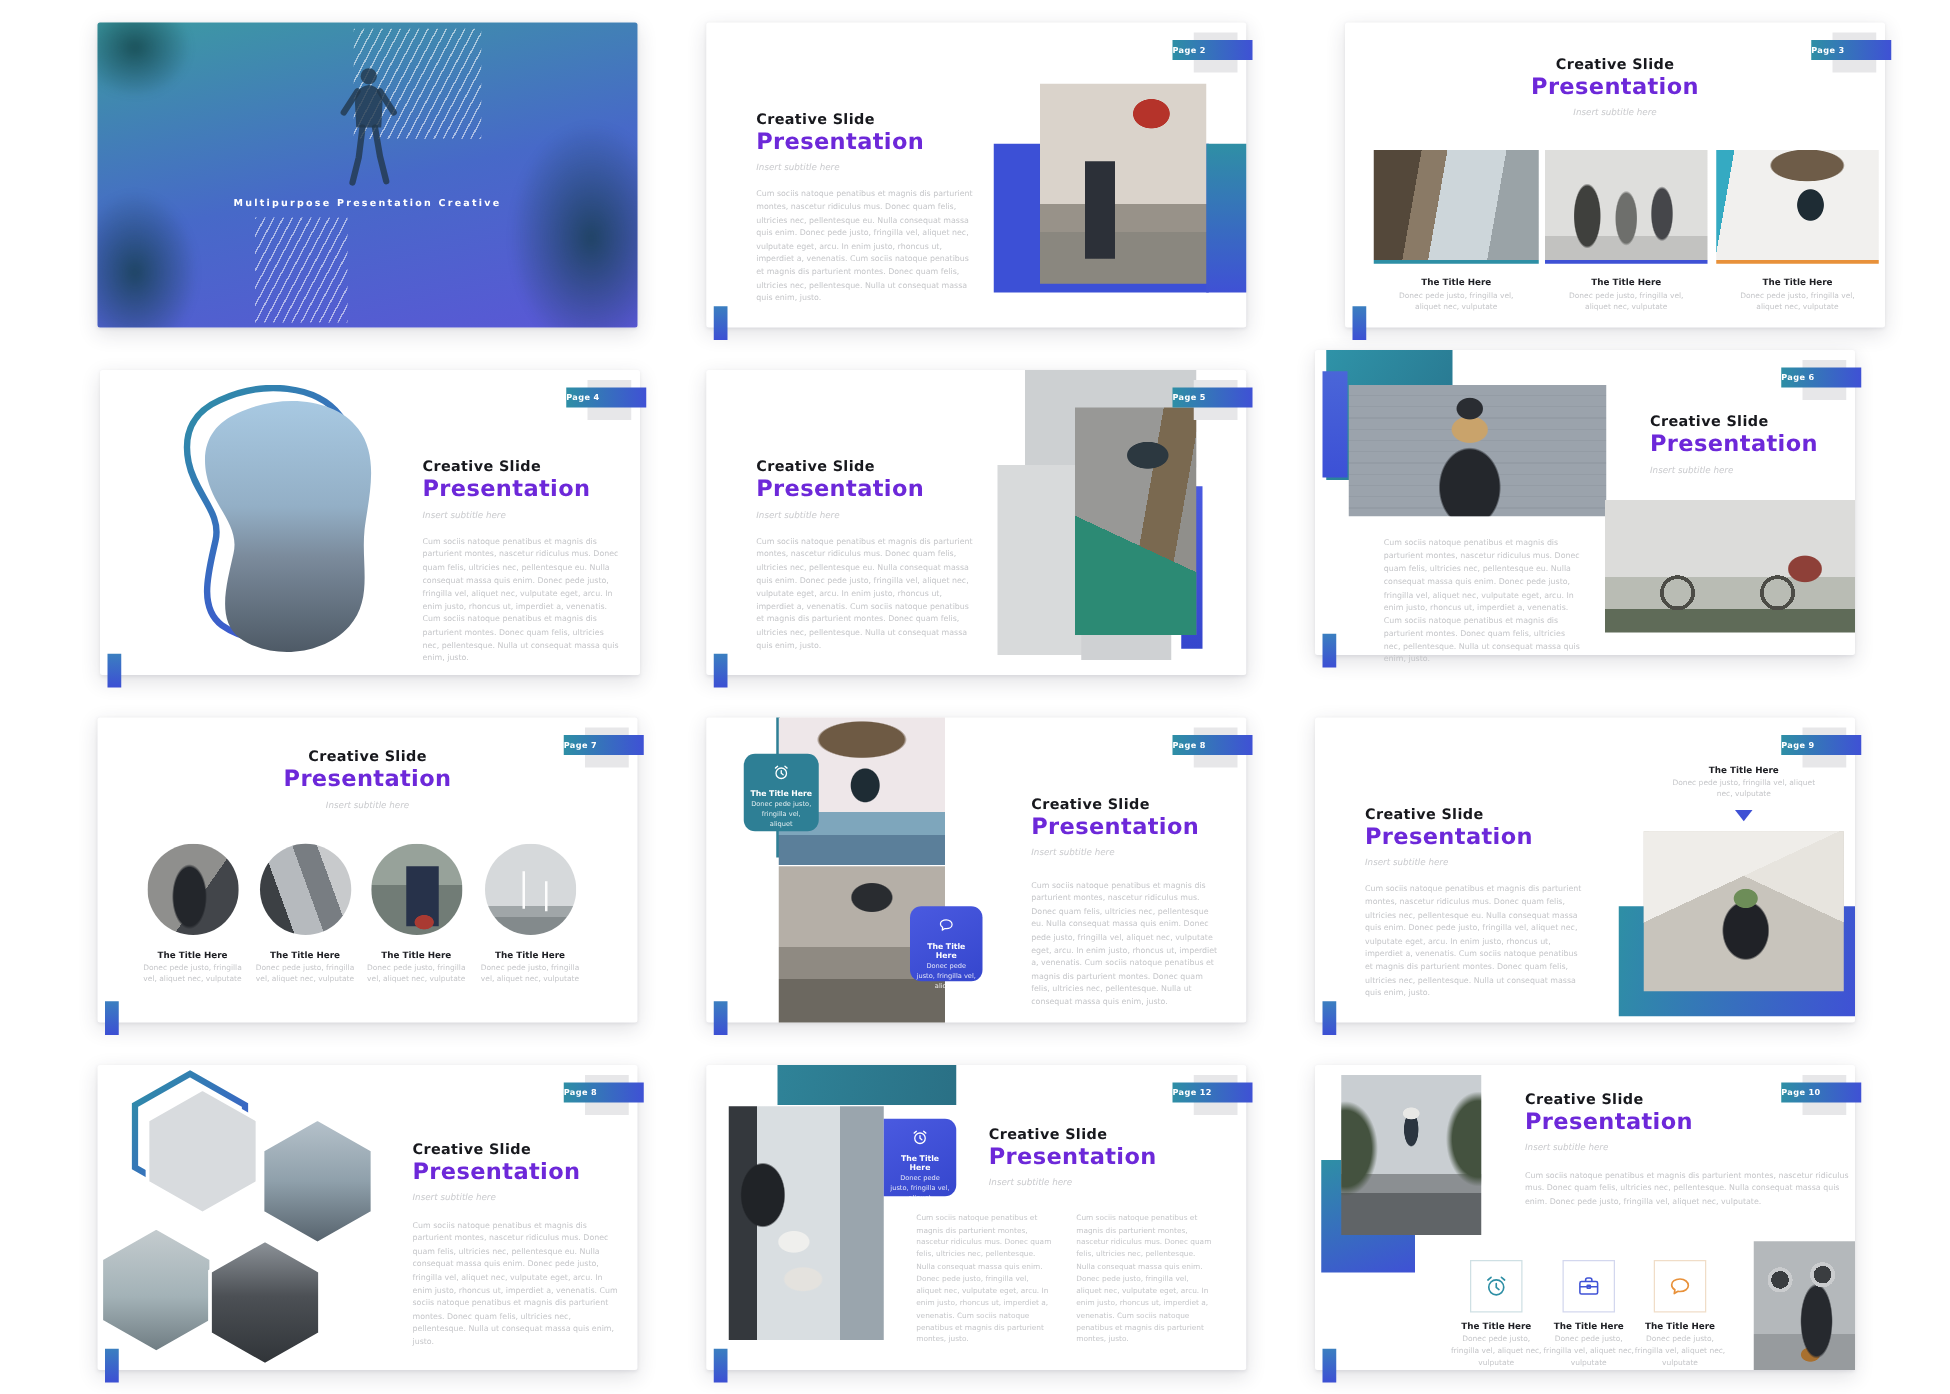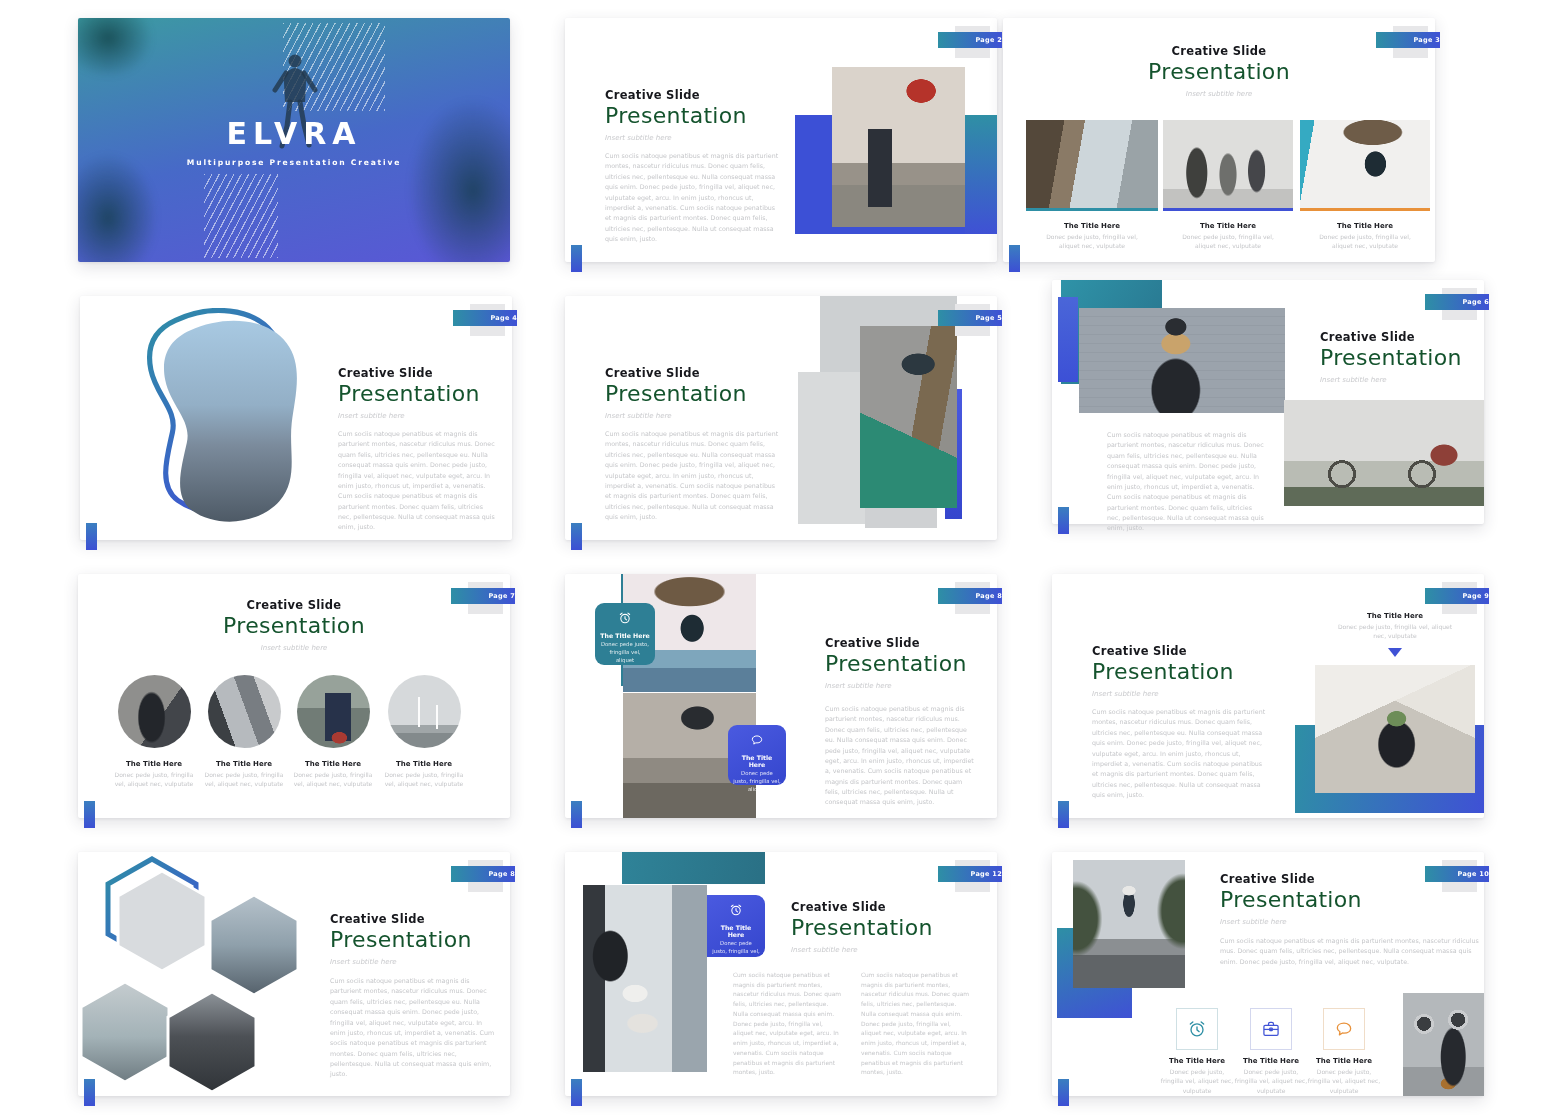--- a/index.html
+++ b/index.html
@@ -18,29 +18,29 @@
     background:radial-gradient(closest-side,rgba(13,56,60,.72),rgba(13,56,60,0));filter:blur(3px);}
   .cover-lines{position:absolute;
     background:repeating-linear-gradient(118deg,rgba(255,255,255,.55) 0 1.1px,transparent 1.1px 6.5px);}
   .cv-title{position:absolute;left:0;right:0;top:98px;text-align:center;color:#fff;
     font-size:30px;font-weight:800;letter-spacing:6px;}
   .cv-sub{position:absolute;left:0;right:0;top:140px;text-align:center;color:#fff;
     font-size:7.6px;font-weight:700;letter-spacing:1.8px;}
 
   .badge{position:absolute;top:14px;right:-5px;width:64px;height:16px;z-index:6;
     background:linear-gradient(90deg,#2e8fa5,#3f51d5);color:#fff;
-    font-size:6.5px;font-weight:700;line-height:16px;text-align:right;letter-spacing:.3px;}
+    font-size:6.5px;font-weight:700;line-height:16px;text-align:left;letter-spacing:.3px;}
   .badge-tab{position:absolute;top:8px;right:7px;width:35px;height:32px;background:#e7e7e9;z-index:5;}
   .corner-bar{position:absolute;left:6px;bottom:-10px;width:11px;height:27px;z-index:6;
     background:linear-gradient(180deg,#3b7fc0,#3c4fd4);}
 
   .tb{position:absolute;z-index:4;}
   .tb-center{text-align:center;}
   .t1{font-size:11.5px;font-weight:800;color:#17181d;letter-spacing:.3px;}
-  .t2{font-size:22px;font-weight:400;color:#14532d;letter-spacing:.3px;margin-top:1px;}
+  .t2{font-size:18px;font-weight:700;color:#6d28d9;letter-spacing:.3px;margin-top:1px;}
   .sub{font-size:7px;color:#c9cacd;margin-top:6px;font-style:italic;}
   .body{position:absolute;font-size:6.3px;line-height:1.65;color:#c5c6c9;z-index:4;}
   .body-col{font-size:5.9px;}
 
   .cap{position:absolute;text-align:center;z-index:4;}
   .cap .ct{font-size:7px;font-weight:700;color:#202126;margin-bottom:2px;}
   .cap .cx{font-size:6px;line-height:1.55;color:#c5c6c9;}
 
   .rect{position:absolute;z-index:1;}
   .ph{position:absolute;background-repeat:no-repeat;z-index:2;}
@@ -157,40 +157,39 @@
       <circle cx="29" cy="9" r="6.5"></circle>
       <path d="M29 16 C37 17 40 23 40 31 L39 50 L19 50 L18 31 C18 23 21 17 29 16 Z"></path>
     </g>
     <g stroke="#22384c" opacity="0.8" stroke-width="5" stroke-linecap="round" fill="none">
       <path d="M20 21 L9 38"></path>
         <path d="M38 21 L49 38"></path>
       <path d="M24 50 L21 74 L16 94"></path>
         <path d="M34 50 L38 73 L43 93"></path>
     </g>
   </svg>
-  <div class="cv-title">ELVRA</div>
   <div class="cv-sub">Multipurpose Presentation Creative</div>
 </div>
 
 <div class="slide" style="left:565px;top:18px">
   <div class="badge-tab"></div>
   <div class="badge">Page 2</div>
   <div class="corner-bar"></div>
   <div class="rect" style="left:230px;top:97px;width:172px;height:119px;background:#3c50d6"></div>
   <div class="rect" style="left:400px;top:97px;width:32px;height:119px;background:linear-gradient(180deg,#2f8fa5,#3f51d5)"></div>
   <div class="ph ph-heart" style="left:267px;top:49px;width:133px;height:160px"></div>
   <div class="tb" style="left:40px;top:70px;width:200px">
     <div class="t1">Creative Slide</div>
     <div class="t2">Presentation</div>
     <div class="sub">Insert subtitle here</div>
   </div>
   <div class="body" style="left:40px;top:133px;width:175px">Cum sociis natoque penatibus et magnis dis parturient montes, nascetur ridiculus mus. Donec quam felis, ultricies nec, pellentesque eu. Nulla consequat massa quis enim. Donec pede justo, fringilla vel, aliquet nec, vulputate eget, arcu. In enim justo, rhoncus ut, imperdiet a, venenatis. Cum sociis natoque penatibus et magnis dis parturient montes. Donec quam felis, ultricies nec, pellentesque. Nulla ut consequat massa quis enim, justo.</div>
 </div>
 
-<div class="slide" style="left:1003px;top:18px">
+<div class="slide" style="left:1076px;top:18px">
   <div class="badge-tab"></div>
   <div class="badge">Page 3</div>
   <div class="corner-bar"></div>
   <div class="tb tb-center" style="left:0;top:26px;width:432px">
     <div class="t1">Creative Slide</div>
     <div class="t2">Presentation</div>
     <div class="sub">Insert subtitle here</div>
   </div>
   <div class="ph ph-room u-teal" style="left:23px;top:102px;width:132px;height:88px"></div>
   <div class="ph ph-graffiti u-blue" style="left:160px;top:102px;width:130px;height:88px"></div>

